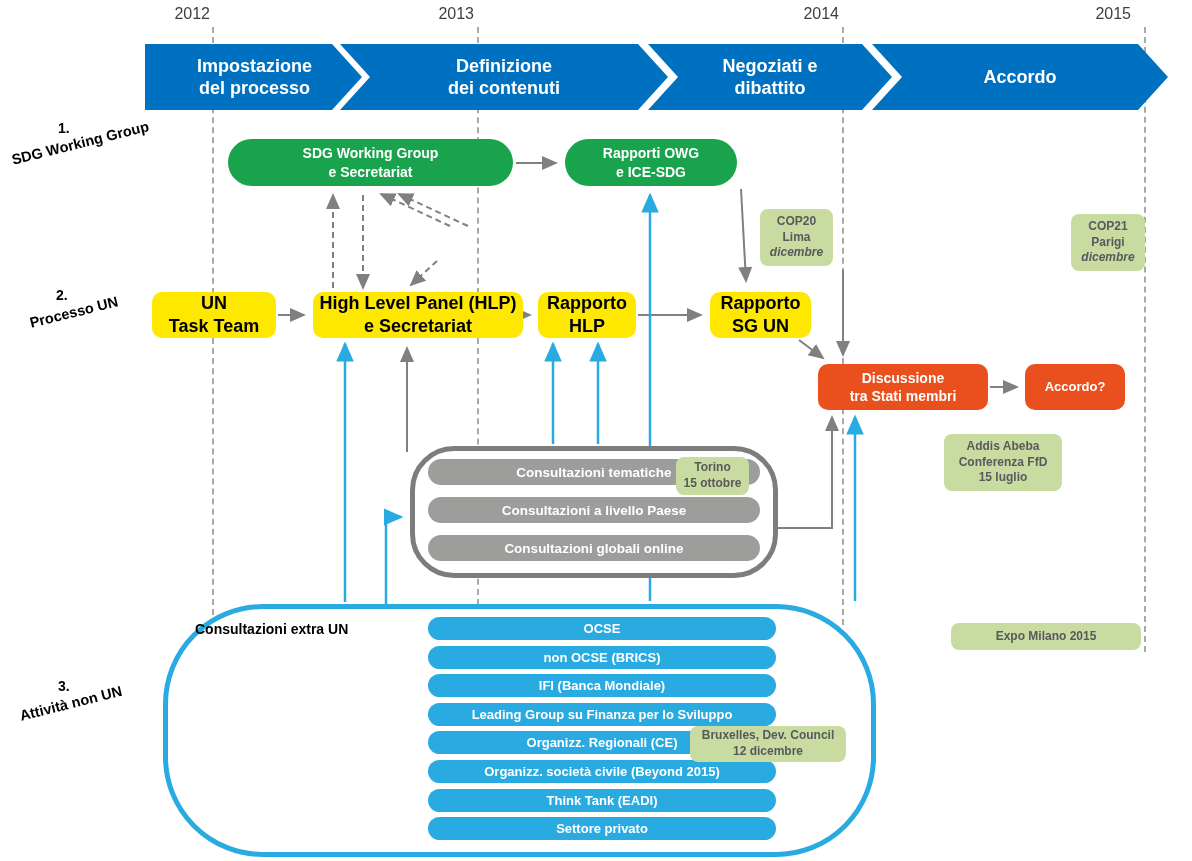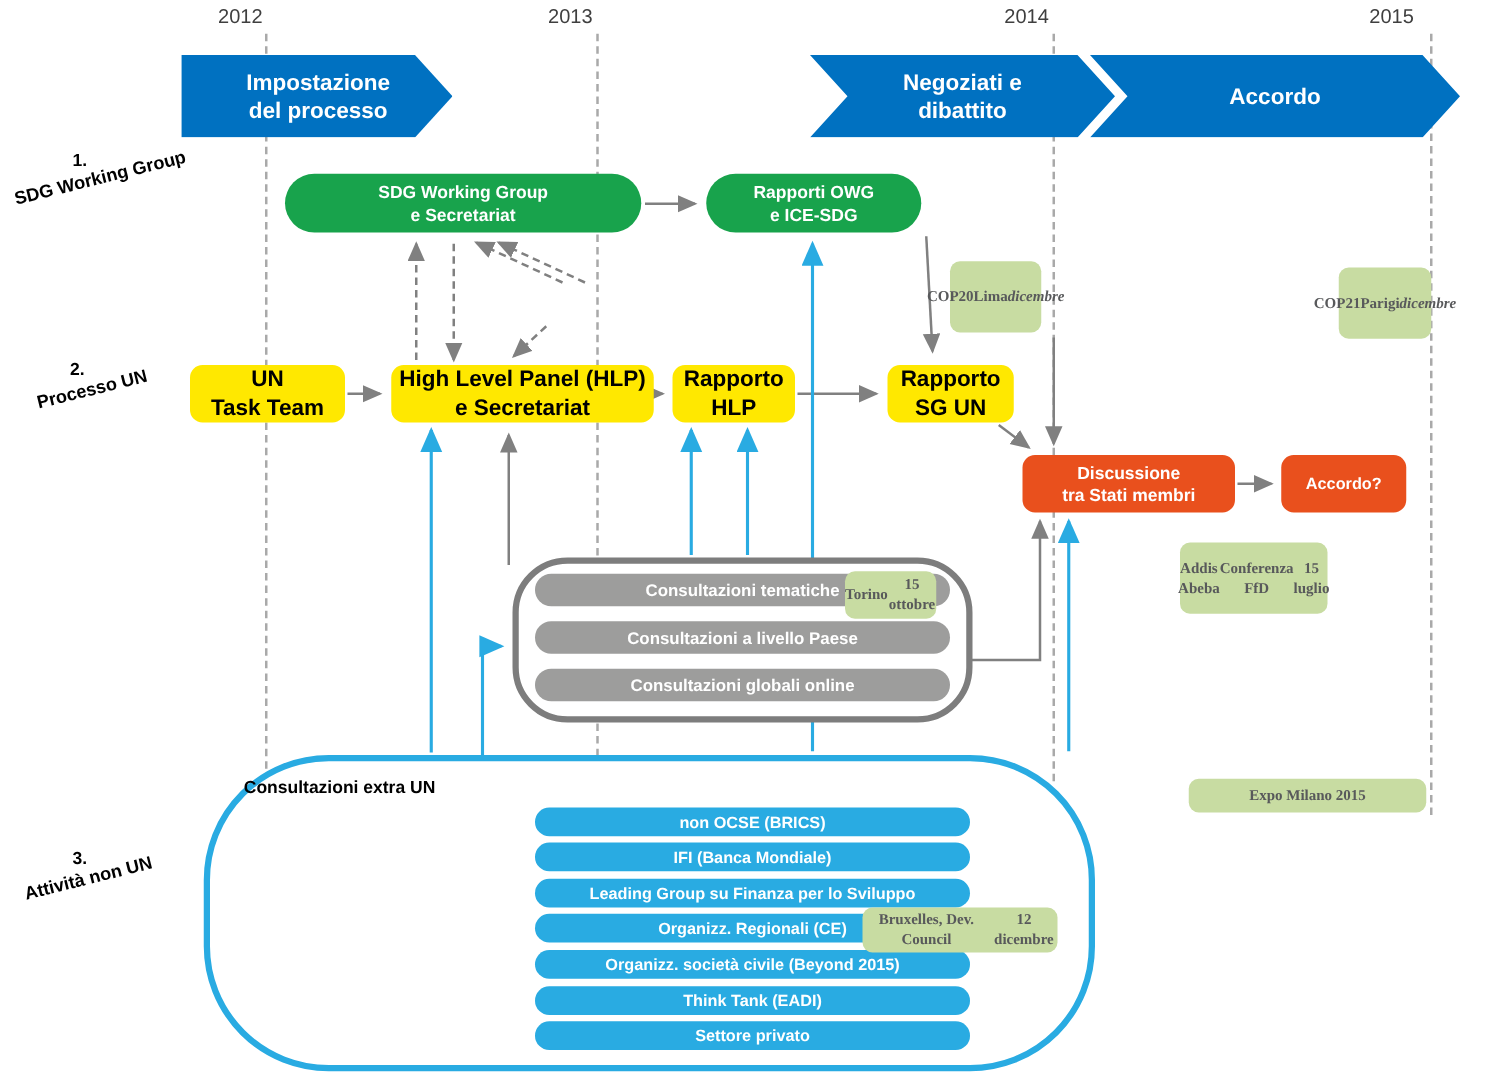--- a/index.html
+++ b/index.html
@@ -21,22 +21,22 @@
 
   .bx { display:flex; align-items:center; justify-content:center; text-align:center; white-space:pre-line;
         line-height:1.3; font-weight:bold; z-index:4; }
   .gbox { background:var(--green,#18A34C); color:#fff; border-radius:24px; font-size:14px; }
   .ybox { background:var(--yellow,#FFE800); color:#000; border-radius:10px; font-size:18px; }
   .obox { background:var(--orange,#E9501D); color:#fff; border-radius:10px; font-size:14px; }
   .sds  { background:linear-gradient(90deg,#39A935 0%,#8DC63F 15%,#F9B233 32%,#E94E1B 45%,#CE1417 55%,#F9B233 68%,#8DC63F 85%,#39A935 100%);
           color:#000; border-radius:7px; font-size:14px; }
 
   .badge { background:var(--badge_green,#C8DCA2); color:#58595B; border-radius:8px; font-weight:bold; font-size:12px;
-           line-height:1.3; display:flex; align-items:center; justify-content:center;
-           text-align:center; z-index:5;font-family:Liberation Serif, serif; }
+           line-height:1.3; display:flex; flex-direction:column; align-items:center; justify-content:center;
+           text-align:center; z-index:5; }
   .badge .it { font-style:italic; }
   .note { font-style:italic; font-weight:600; font-size:14px; color:#111; text-align:center; z-index:4;margin-top:36px; }
 
   .graybox { border:5px solid var(--gray_border,#7D7D7D); border-radius:44px; background:#fff; z-index:3; }
   .bluebox { border:5px solid var(--blue,#29ABE2); border-radius:100px; background:#fff; z-index:3; }
   .gpill { background:var(--gray_pill,#9D9D9C); color:#fff; border-radius:13px; font-weight:bold; font-size:13.5px;
            display:flex; align-items:center; justify-content:center; z-index:4; }
   .bpill { background:var(--blue,#29ABE2); color:#fff; border-radius:12px; font-weight:bold; font-size:13px;
            display:flex; align-items:center; justify-content:center; z-index:4; }
   .extralabel { font-weight:bold; font-size:14px; color:#000; z-index:4; }
@@ -51,20 +51,22 @@
   <div class="abs year" style="left:795px;top:5px;width:44px">2014</div>
   <div class="abs year" style="left:1087px;top:5px;width:44px">2015</div>
 
   <div class="abs tline" style="left:212px;top:27px;height:598px"></div>
   <div class="abs tline" style="left:477px;top:27px;height:598px"></div>
   <div class="abs tline" style="left:842px;top:27px;height:598px"></div>
   <div class="abs tline" style="left:1144px;top:27px;height:625px"></div>
 
   <div class="abs phase phase-first" style="left:145px;top:44px;width:217px">Impostazione
 del processo</div>
+  <div class="abs phase phase-chev" style="left:340px;top:44px;width:328px">Definizione
+dei contenuti</div>
   <div class="abs phase phase-chev" style="left:648px;top:44px;width:244px">Negoziati e
 dibattito</div>
   <div class="abs phase phase-chev" style="left:872px;top:44px;width:296px">Accordo</div>
 
   <div class="abs rownum" style="left:58px;top:120px">1.</div>
   <div class="abs rowlab" style="left:12px;top:152px">SDG Working Group</div>
   <div class="abs rownum" style="left:56px;top:287px">2.</div>
   <div class="abs rowlab" style="left:30px;top:315px">Processo UN</div>
   <div class="abs rownum" style="left:58px;top:678px">3.</div>
   <div class="abs rowlab" style="left:20px;top:708px">Attività non UN</div>
@@ -154,20 +156,21 @@
     <span>15 ottobre</span>
   </div>
 
   <div class="abs badge" style="left:951px;top:623px;width:190px;height:27px">
     <span>Expo Milano 2015</span>
   </div>
 
   <div class="abs bluebox" style="left:163px;top:604px;width:713px;height:253px"></div>
   <div class="abs extralabel" style="left:195px;top:621px">Consultazioni extra UN</div>
 
+  <div class="abs bpill" style="left:428px;top:617px;width:348px;height:23px">OCSE</div>
   <div class="abs bpill" style="left:428px;top:646px;width:348px;height:23px">non OCSE (BRICS)</div>
   <div class="abs bpill" style="left:428px;top:674px;width:348px;height:23px">IFI (Banca Mondiale)</div>
   <div class="abs bpill" style="left:428px;top:703px;width:348px;height:23px">Leading Group su Finanza per lo Sviluppo</div>
   <div class="abs bpill" style="left:428px;top:731px;width:348px;height:23px">Organizz. Regionali (CE)</div>
   <div class="abs bpill" style="left:428px;top:760px;width:348px;height:23px">Organizz. società civile (Beyond 2015)</div>
   <div class="abs bpill" style="left:428px;top:789px;width:348px;height:23px">Think Tank (EADI)</div>
   <div class="abs bpill" style="left:428px;top:817px;width:348px;height:23px">Settore privato</div>
 
   <div class="abs badge" style="left:690px;top:726px;width:156px;height:36px">
     <span>Bruxelles, Dev. Council</span>

